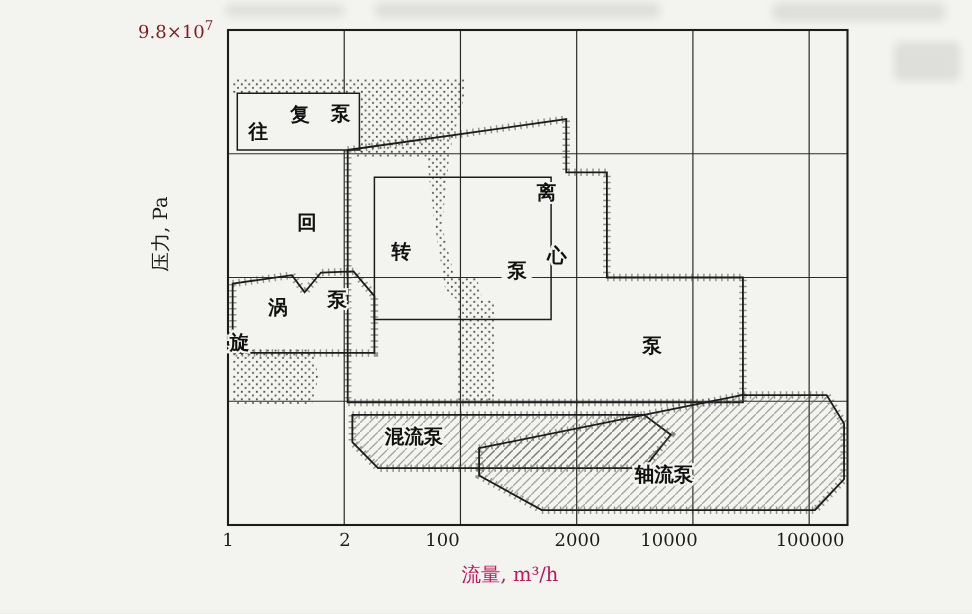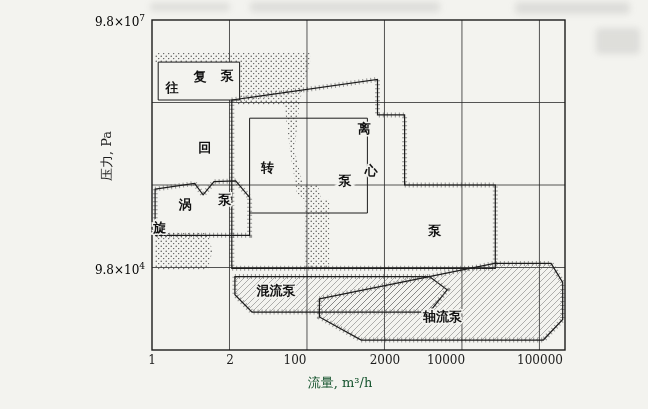--- a/index.html
+++ b/index.html
@@ -2,36 +2,36 @@
 <html><head>
 <meta charset="utf-8">
 <style>
   html,body{margin:0;padding:0;background:#e9e9e6;}
   .canvas{
     position:relative;width:648px;height:409px;background:#f3f3ef;
     font-family:"DejaVu Sans","Liberation Sans",sans-serif;overflow:hidden;
   }
   svg{position:absolute;left:0;top:0;}
   .ytick{
-    position:absolute;right:490px;width:76px;height:14px;line-height:14px;
-    text-align:center;font:12px "DejaVu Serif","Liberation Serif",serif;color:#000000;
+    position:absolute;right:480px;width:76px;height:14px;line-height:14px;
+    text-align:left;font:12px "DejaVu Serif","Liberation Serif",serif;color:#7f1d1d;
   }
   .ytick sup{font-size:9px;}
   .xtick{
     position:absolute;top:353px;width:70px;text-align:center;
     font:12px "DejaVu Serif","Liberation Serif",serif;color:#1c1c1c;
   }
   .ylabel{
     position:absolute;left:98px;top:208px;width:104px;text-align:center;
     transform:rotate(-90deg);transform-origin:0 0;
     font:13px "DejaVu Serif","Liberation Serif",serif;color:#1c1c1c;
   }
   .xlabel{
     position:absolute;left:270px;top:374px;width:140px;text-align:center;
-    font:13px "DejaVu Serif","Liberation Serif",serif;color:#14532d;
+    font:13px "DejaVu Serif","Liberation Serif",serif;color:#be185d;
   }
   .smudge{position:absolute;background:rgba(110,110,110,.16);filter:blur(3px);border-radius:4px;}
   .s0{left:150px;top:3px;width:80px;height:8px;}
   .s1{left:250px;top:2px;width:190px;height:10px;}
   .s2{left:515px;top:2px;width:115px;height:12px;}
   .s3{left:596px;top:28px;width:44px;height:26px;}
 </style>
 </head>
 <body>
 
@@ -89,21 +89,20 @@
         <text x="344.9" y="184.6" text-anchor="middle" font-size="13" font-weight="700" fill="#111" stroke="#f3f3ef" stroke-width="3" paint-order="stroke" font-family="&quot;DejaVu Sans&quot;, sans-serif">泵</text>
         <text x="159.7" y="232.4" text-anchor="middle" font-size="13" font-weight="700" fill="#111" stroke="#f3f3ef" stroke-width="3" paint-order="stroke" font-family="&quot;DejaVu Sans&quot;, sans-serif">旋</text>
         <text x="185.3" y="209.3" text-anchor="middle" font-size="13" font-weight="700" fill="#111" stroke="#f3f3ef" stroke-width="3" paint-order="stroke" font-family="&quot;DejaVu Sans&quot;, sans-serif">涡</text>
         <text x="224.8" y="204.3" text-anchor="middle" font-size="13" font-weight="700" fill="#111" stroke="#f3f3ef" stroke-width="3" paint-order="stroke" font-family="&quot;DejaVu Sans&quot;, sans-serif">泵</text>
         <text x="276.0" y="295.1" text-anchor="middle" font-size="13" font-weight="700" fill="#111" stroke="#f3f3ef" stroke-width="3" paint-order="stroke" font-family="&quot;DejaVu Sans&quot;, sans-serif">混流泵</text>
         <text x="442.6" y="320.7" text-anchor="middle" font-size="13" font-weight="700" fill="#111" stroke="#f3f3ef" stroke-width="3" paint-order="stroke" font-family="&quot;DejaVu Sans&quot;, sans-serif">轴流泵</text>
       </g>
   </svg>
 
   <div class="ytick" style="top:13px"><span>9.8×10</span><sup>7</sup></div>
-  <div class="ytick" style="top:261px"><span>9.8×10</span><sup>4</sup></div>
 
   <div class="xtick" style="left:117px">1</div>
   <div class="xtick" style="left:195px">2</div>
   <div class="xtick" style="left:260px">100</div>
   <div class="xtick" style="left:350px">2000</div>
   <div class="xtick" style="left:411px">10000</div>
   <div class="xtick" style="left:505px">100000</div>
 
   <div class="ylabel">压力, Pa</div>
   <div class="xlabel">流量, m³/h</div>

